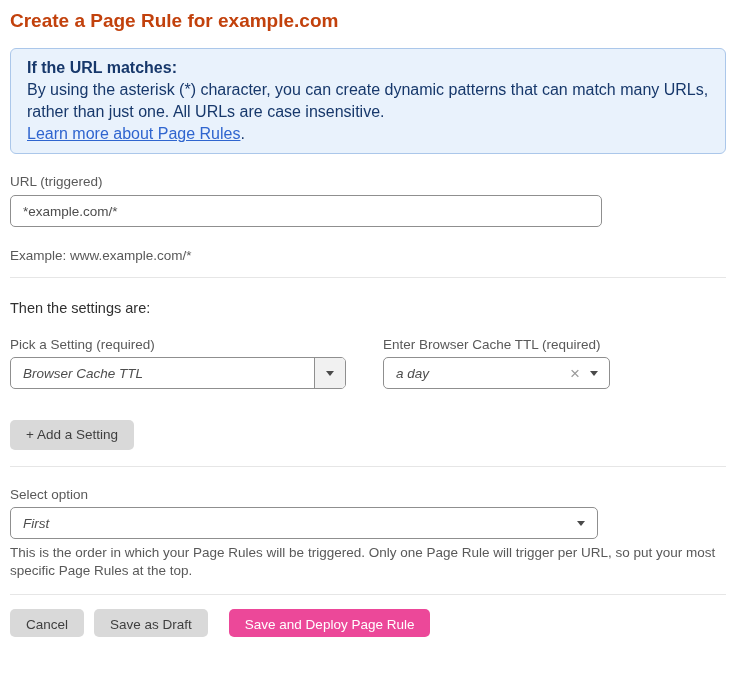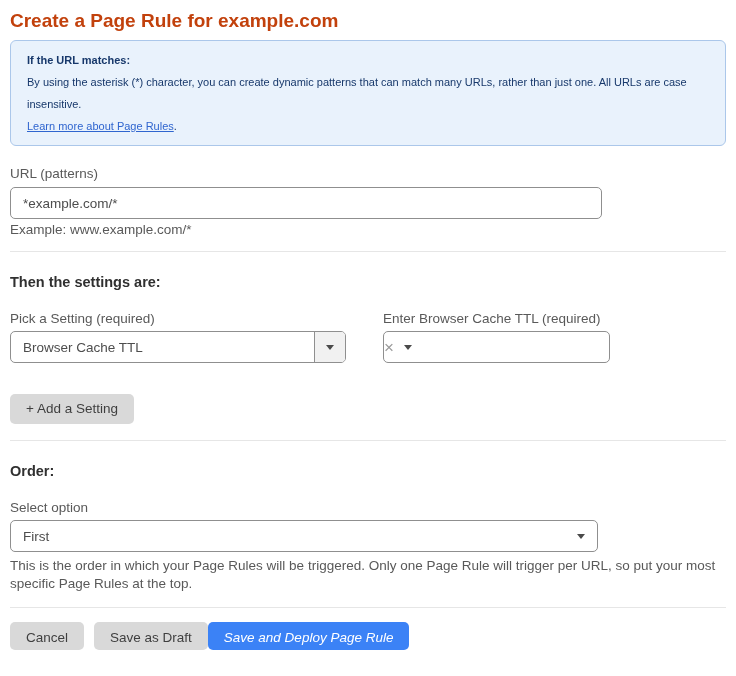--- a/index.html
+++ b/index.html
@@ -10,64 +10,64 @@
     color: #303030;
   }
   .container { padding: 9px 10px 0 10px; width: 736px; }
 
   h1.page-title {
     font-size: 19px; line-height: 23px; font-weight: bold; color: #c2410c;
   }
 
   
   .info-box {
-    margin-top: 8px;
+    margin-top: 16px;
     background: #e9f2fc;
     border: 1px solid #abc7ea;
     border-radius: 6px;
     padding: 8px 16px;
     color: #17386b;
-    font-size: 11px;
+    font-size: 16px;
     line-height: 22px;
   }
   .info-heading { font-weight: bold; }
   .info-link { color: #2f65cf; text-decoration: underline; cursor: pointer; }
 
   
   .field-label { margin-top: 19px; font-size: 13.5px; line-height: 17px; color: #595959; }
-  .field-helper { margin-top: 2px; font-size: 13.5px; line-height: 17px; color: #595959; }
+  .field-helper { margin-top: 20px; font-size: 13.5px; line-height: 17px; color: #595959; }
 
   
   .text-input {
     display: block; margin-top: 5px; width: 592px; height: 32px;
     border: 1px solid #8f8f8f; border-radius: 5px;
     padding: 0 12px; font-size: 13.5px; color: #4d4d4d;
     font-family: "Liberation Sans", "DejaVu Sans", sans-serif;
     background: #ffffff; outline: none;
   }
 
   hr.divider { border: none; border-top: 1px solid #e6e6e6; margin-top: 13px; }
   hr.divider.d2 { margin-top: 16px; }
   hr.divider.d3 { margin-top: 15px; }
 
-  h2.section-heading { margin-top: 21px; font-size: 14.5px; line-height: 18px; font-weight: bold; color: #303030; }
+  h2.section-heading { margin-top: 21px; font-size: 14.5px; line-height: 18px; font-weight: normal; color: #303030; }
 
   
   .settings-row { display: flex; gap: 37px; }
   .settings-col-left { width: 336px; }
   .settings-col-right { width: 227px; }
 
   .select-box {
     margin-top: 4px; height: 32px;
     border: 1px solid #8f8f8f; border-radius: 5px;
     display: flex; align-items: center;
     font-size: 13.5px; color: #4d4d4d;
     background: #ffffff; cursor: pointer; overflow: hidden;
   }
-  .select-box .select-value { padding-left: 12px; flex: 1; white-space: nowrap; }
+  .select-box .select-value { padding-left: 12px; flex: 1; white-space: nowrap; font-style: italic; }
 
   .caret {
     width: 0; height: 0;
     border-left: 4.5px solid transparent;
     border-right: 4.5px solid transparent;
     border-top: 5.5px solid #4a4a4a;
     display: inline-block;
   }
   .arrow-zone {
     width: 31px; height: 100%;
@@ -89,68 +89,69 @@
     display: inline-block; border: none; border-radius: 5px;
     background: #d9d9d9; color: #3f3f3f;
     font-size: 13.5px; font-family: "Liberation Sans", "DejaVu Sans", sans-serif;
     padding: 0 16px; cursor: pointer;
   }
   .btn-add { margin-top: 31px; height: 30px; line-height: 30px; }
   .footer-row { margin-top: 14px; display: flex; align-items: center; }
   .footer-row .btn { height: 28px; line-height: 32px; }
   .btn-draft { margin-left: 10px; }
   .btn-primary {
-    background: #3b82f6; color: #ffffff; font-style: italic;
+    margin-left: 21px;
+    background: #ec4899; color: #ffffff;
   }
 </style>
 </head>
 <body>
 
 <div class="container">
 
   <h1 class="page-title">Create a Page Rule for example.com</h1>
 
   <div class="info-box">
     <div class="info-heading">If the URL matches:</div>
     <div class="info-body">By using the asterisk (*) character, you can create dynamic patterns that can match many URLs, rather than just one. All URLs are case insensitive.</div>
     <div class="info-link-line"><a class="info-link">Learn more about Page Rules</a><span>.</span></div>
   </div>
 
-  <div class="field-label">URL (patterns)</div>
+  <div class="field-label">URL (triggered)</div>
   <input class="text-input" type="text" value="*example.com/*" style="">
   <div class="field-helper">Example: www.example.com/*</div>
 
   <hr class="divider">
 
   <h2 class="section-heading">Then the settings are:</h2>
 
   <div class="settings-row">
     <div class="settings-col-left">
       <div class="field-label">Pick a Setting (required)</div>
       <div class="select-box">
         <span class="select-value">Browser Cache TTL</span>
         <span class="arrow-zone">
           <span class="caret"></span>
         </span>
       </div>
     </div>
     <div class="settings-col-right">
       <div class="field-label">Enter Browser Cache TTL (required)</div>
       <div class="select-box ttl">
+        <span class="select-value">a day</span>
         <span class="clear-icon">×</span>
         <span class="caret caret-inline"></span>
       </div>
     </div>
   </div>
 
   <button class="btn btn-add">+ Add a Setting</button>
 
   <hr class="divider d2">
 
-  <h2 class="section-heading">Order:</h2>
 
   <div class="field-label">Select option</div>
   <div class="select-box full">
     <span class="select-value">First</span>
     <span class="caret caret-inline"></span>
   </div>
   <div class="field-helper" style="margin-top:5px; line-height:17.5px;">This is the order in which your Page Rules will be triggered. Only one Page Rule will trigger per URL, so put your most specific Page Rules at the top.</div>
 
   <hr class="divider d3">
 

